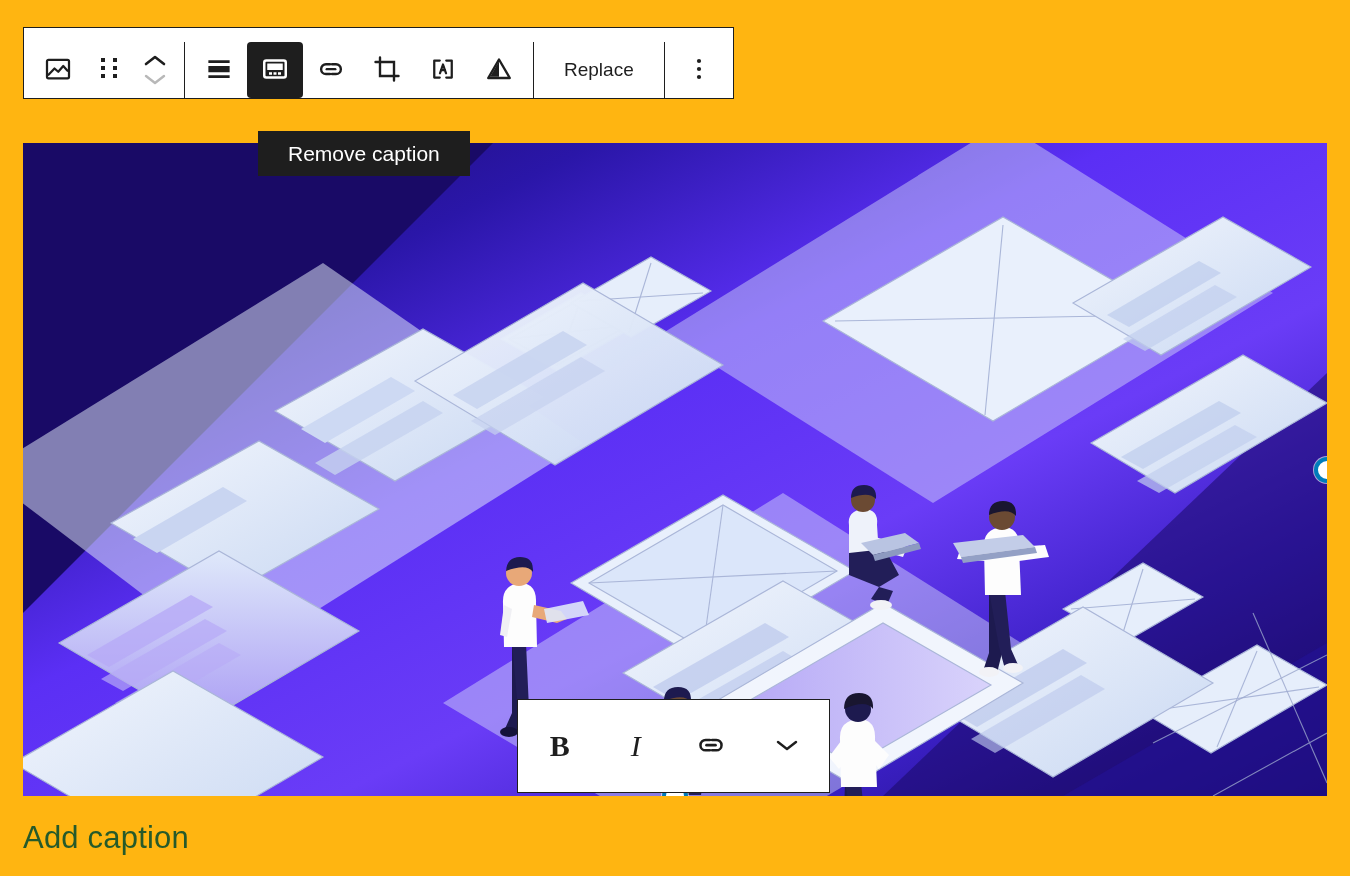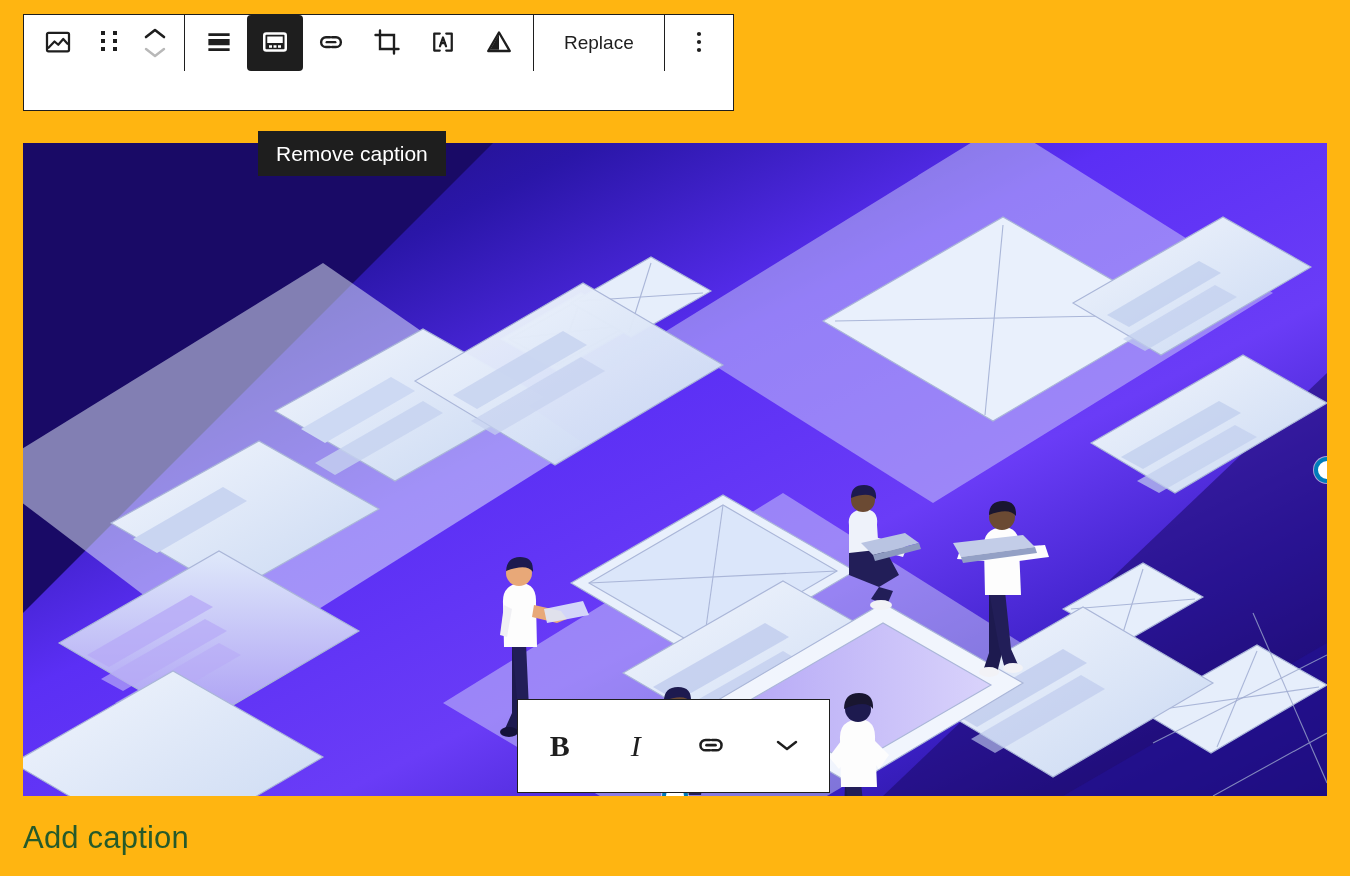--- a/index.html
+++ b/index.html
@@ -6,24 +6,24 @@
   html, body {
     width: 1350px; height: 876px;
     overflow: hidden;
     font-family: "Liberation Sans", sans-serif;
   }
   body { background: #ffb511; position: relative; }
 
   
   #block-toolbar {
     position: absolute;
-    left: 23px; top: 14px;
-    height: 97px;
+    left: 23px; top: 27px;
+    height: 72px;
     display: flex;
-    align-items: flex-start;
+    align-items: flex-end;
     background: #fff;
     border: 1.5px solid #1e1e1e;
     z-index: 40;
   }
   .tb-group {
     display: flex;
     align-items: center;
     padding: 0 6px;
   }
   .tb-group + .tb-group { border-left: 1.5px solid #1e1e1e; }
@@ -56,21 +56,21 @@
     font-family: "Liberation Sans", sans-serif;
   }
   .tb-drag { width: 46px; height: 56px; display:flex; align-items:center; justify-content:center; cursor: grab; }
 
   
   #caption-tooltip {
     position: absolute;
     left: 258px; top: 131px;
     background: #1e1e1e;
     color: #fff;
-    padding: 11px 18px;
+    padding: 11px 30px;
     font-size: 21px;
     line-height: 1.1;
     white-space: nowrap;
     z-index: 60;
   }
 
   
   #image-block {
     position: absolute;
     left: 23px; top: 143px;

